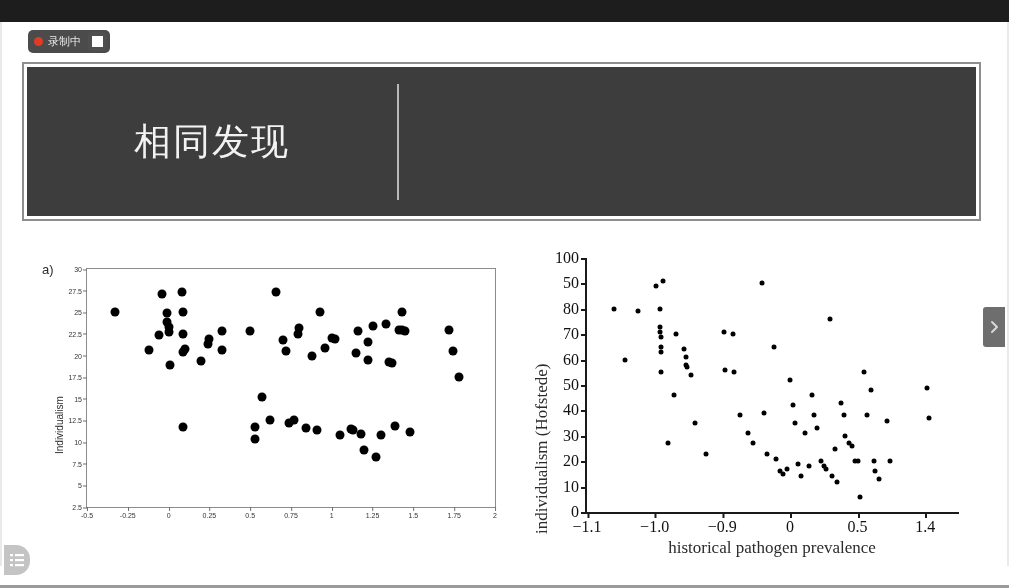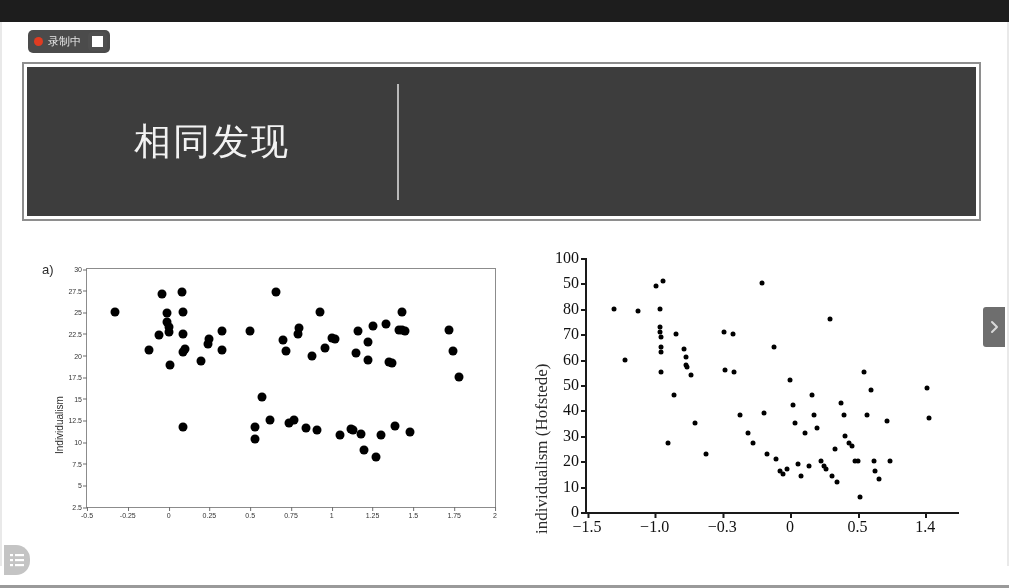--- a/index.html
+++ b/index.html
@@ -407,35 +407,36 @@
           <div class="dot" style="left: 318.24px; top: 62.3127px; background: rgb(0, 0, 0);"></div>
           <div class="dot" style="left: 323.136px; top: 162.705px; background: rgb(0, 0, 0);"></div>
           <div class="dot" style="left: 362.304px; top: 61.4473px; background: rgb(0, 0, 0);"></div>
           <div class="dot" style="left: 365.568px; top: 82.2182px; background: rgb(0, 0, 0);"></div>
           <div class="dot" style="left: 372.096px; top: 108.182px; background: rgb(0, 0, 0);"></div>
         </div>
     </div>
 
     <div class="chart-block" id="chart-b">
       <div class="ylabel" id="ylabel-b">individualism (Hofstede)</div>
+      <div class="xlabel" id="xlabel-b">historical pathogen prevalence</div>
       <div class="plot-area" id="plot-b">
           <div class="tick-y-b" style="top: 254px;">0</div>
           <div class="tick-y-b" style="top: 228.6px;">10</div>
           <div class="tick-y-b" style="top: 203.2px;">20</div>
           <div class="tick-y-b" style="top: 177.8px;">30</div>
           <div class="tick-y-b" style="top: 152.4px;">40</div>
           <div class="tick-y-b" style="top: 127px; text-align: center;">50</div>
           <div class="tick-y-b" style="top: 101.6px;">60</div>
           <div class="tick-y-b" style="top: 76.2px;">70</div>
           <div class="tick-y-b" style="top: 50.8px;">80</div>
           <div class="tick-y-b" style="top: 25.4px;">50</div>
           <div class="tick-y-b" style="top: 0px;">100</div>
-          <div class="tick-x-b" style="left: 0px;">−1.5</div>
+          <div class="tick-x-b" style="left: 0px;">−1.1</div>
           <div class="tick-x-b" style="left: 67.6364px;">−1.0</div>
-          <div class="tick-x-b" style="left: 135.273px;">−0.3</div>
+          <div class="tick-x-b" style="left: 135.273px;">−0.9</div>
           <div class="tick-x-b" style="left: 202.909px;">0</div>
           <div class="tick-x-b" style="left: 270.545px;">0.5</div>
           <div class="tick-x-b" style="left: 338.182px;">1.4</div>
           <div class="dot" style="left: 27.0545px; top: 50.8px; background: rgb(0, 0, 0);"></div>
           <div class="dot" style="left: 37.8764px; top: 101.6px; background: rgb(0, 0, 0);"></div>
           <div class="dot" style="left: 51.4036px; top: 53.34px; background: rgb(0, 0, 0);"></div>
           <div class="dot" style="left: 68.9891px; top: 27.94px; background: rgb(0, 0, 0);"></div>
           <div class="dot" style="left: 73.0473px; top: 50.8px; background: rgb(0, 0, 0);"></div>
           <div class="dot" style="left: 73.0473px; top: 68.58px; background: rgb(0, 0, 0);"></div>
           <div class="dot" style="left: 73.0473px; top: 73.66px; background: rgb(0, 0, 0);"></div>

